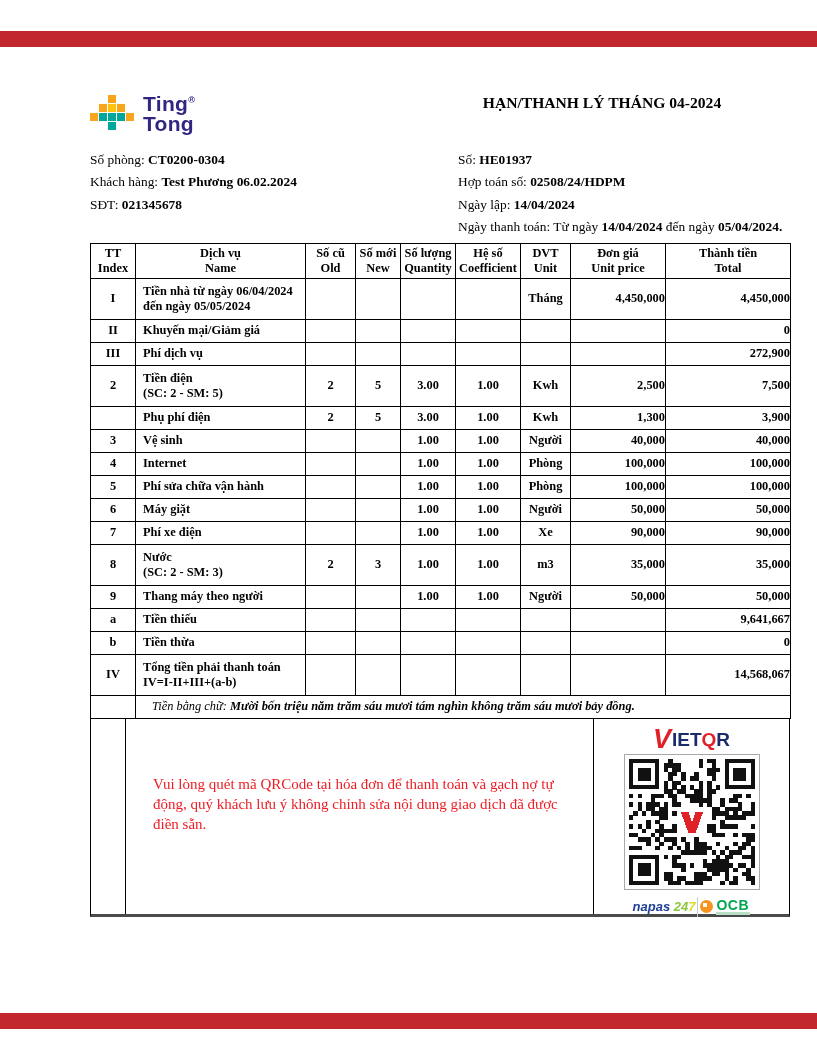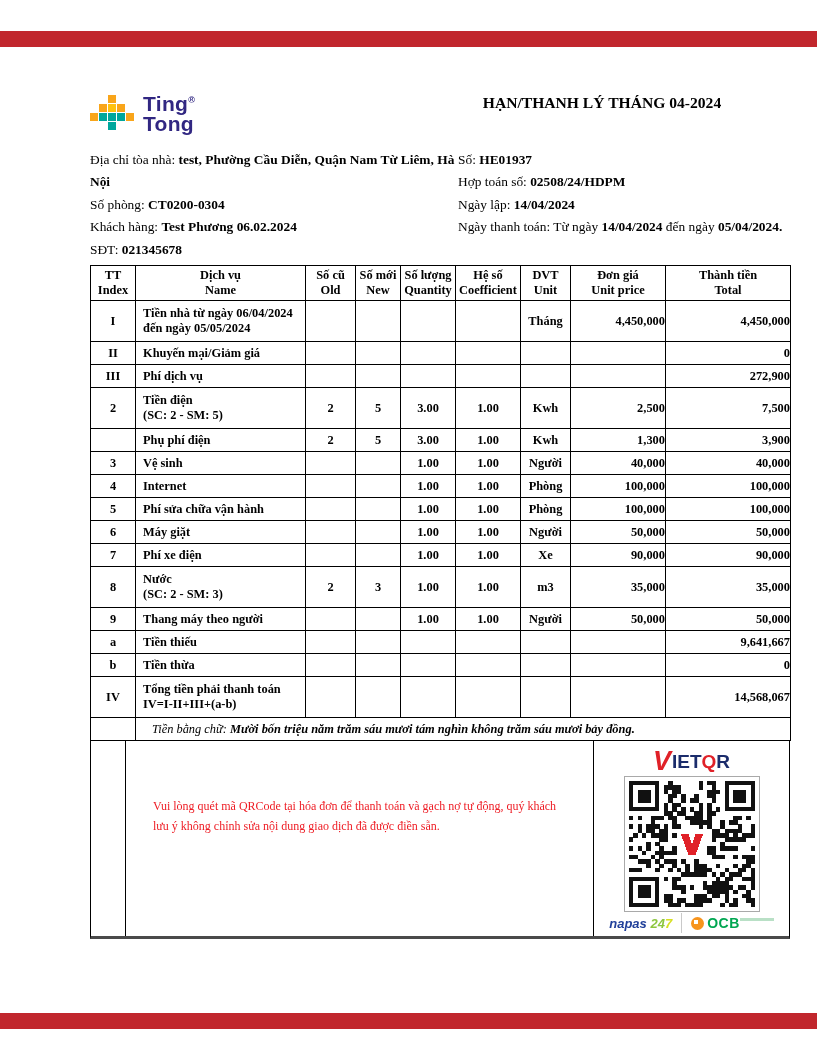--- a/index.html
+++ b/index.html
@@ -47,37 +47,37 @@
   td.rt{text-align:right;padding-right:0}
   td.nm{text-align:left;padding-left:7px;line-height:15px}
   tr.words{height:23px}
   tr.words td{font-weight:normal;font-style:italic;padding-left:16px}
   tr.words b{font-style:italic}
 
   
   .qrsec{display:flex;width:700px;height:198px;border:1px solid #000;border-top:none;
          border-bottom:3px solid #4a4a4a}
   .qr-colA{width:35px;border-right:1px solid #000}
-  .qr-colB{flex:1;padding:55px 28px 0 27px;font-size:12px}
+  .qr-colB{flex:1;padding:55px 28px 0 27px;font-size:15px}
   .notice{margin:0;color:var(--red);line-height:20px}
   .acct{margin:13px 0 0 0;line-height:20px}
   .qr-colC{width:196px;border-left:1px solid #000;display:flex;flex-direction:column;align-items:center}
   .vietqr{margin-top:8px;font-family:"Liberation Sans",sans-serif;font-weight:bold;font-size:19px;
           display:flex;align-items:flex-end;line-height:22px}
   .vq-v{color:var(--vqred);font-size:27px;font-style:italic;line-height:24px;margin-right:1px}
   .vq-iet,.vq-r{color:var(--vqnavy)} .vq-q{color:var(--vqred)}
   .qrimg{margin-top:3px;border:1px solid #a9a9a9;padding:4px;background:#fff;line-height:0}
-  .brands{margin-top:1px;display:flex;align-items:center;gap:9px;font-family:"Liberation Sans",sans-serif}
+  .brands{margin-top:7px;display:flex;align-items:center;gap:2px;font-family:"Liberation Sans",sans-serif}
   .napas{font-style:italic;font-weight:bold;font-size:13px;color:var(--napas-navy)}
   .napas .n24{color:var(--napas-green)} .napas .n7{color:var(--napas-yellow)}
   .vline{width:1px;height:20px;background:#c9c9c9}
   .ocb{display:flex;align-items:center;gap:3px}
   .ocb-dot{width:13px;height:13px;border-radius:50%;
            background:radial-gradient(circle at 38% 38%, #fff 0 2.2px, var(--ocb-orange) 2.3px)}
-  .ocb-txt{display:flex;flex-direction:row}
+  .ocb-txt{display:flex;flex-direction:column}
   .ocb-name{color:var(--ocb-green);font-weight:bold;font-size:14px;line-height:12px;letter-spacing:.5px}
   .ocb-sub{height:3px;width:34px;background:#b9e0c6;margin-top:1px}
 </style>
 </head>
 <body>
 
 <div class="page">
   <div class="redbar top"></div>
 
   <div class="content">
@@ -111,21 +111,20 @@
           <div>Tong</div>
         </div>
       </div>
       <div class="doc-title">
         <div>HẠN/THANH LÝ THÁNG 04-2024</div>
       </div>
     </div>
 
     <div class="meta">
       <div class="meta-left">
-        <p><span>Địa chỉ tòa nhà: </span><b>test, Phường Cầu Diễn, Quận Nam Từ Liêm, Hà Nội</b></p>
         <p><span>Số phòng: </span><b>CT0200-0304</b></p>
         <p><span>Khách hàng: </span><b>Test Phương 06.02.2024</b></p>
         <p><span>SĐT: </span><b>021345678</b></p>
       </div>
       <div class="meta-right">
         <p><span>Số: </span><b>HE01937</b></p>
         <p><span>Hợp toán số: </span><b>02508/24/HDPM</b></p>
         <p><span>Ngày lập: </span><b>14/04/2024</b></p>
         <p><span>Ngày thanh toán: Từ ngày </span><b>14/04/2024</b><span> đến ngày </span><b>05/04/2024.</b></p>
       </div>

